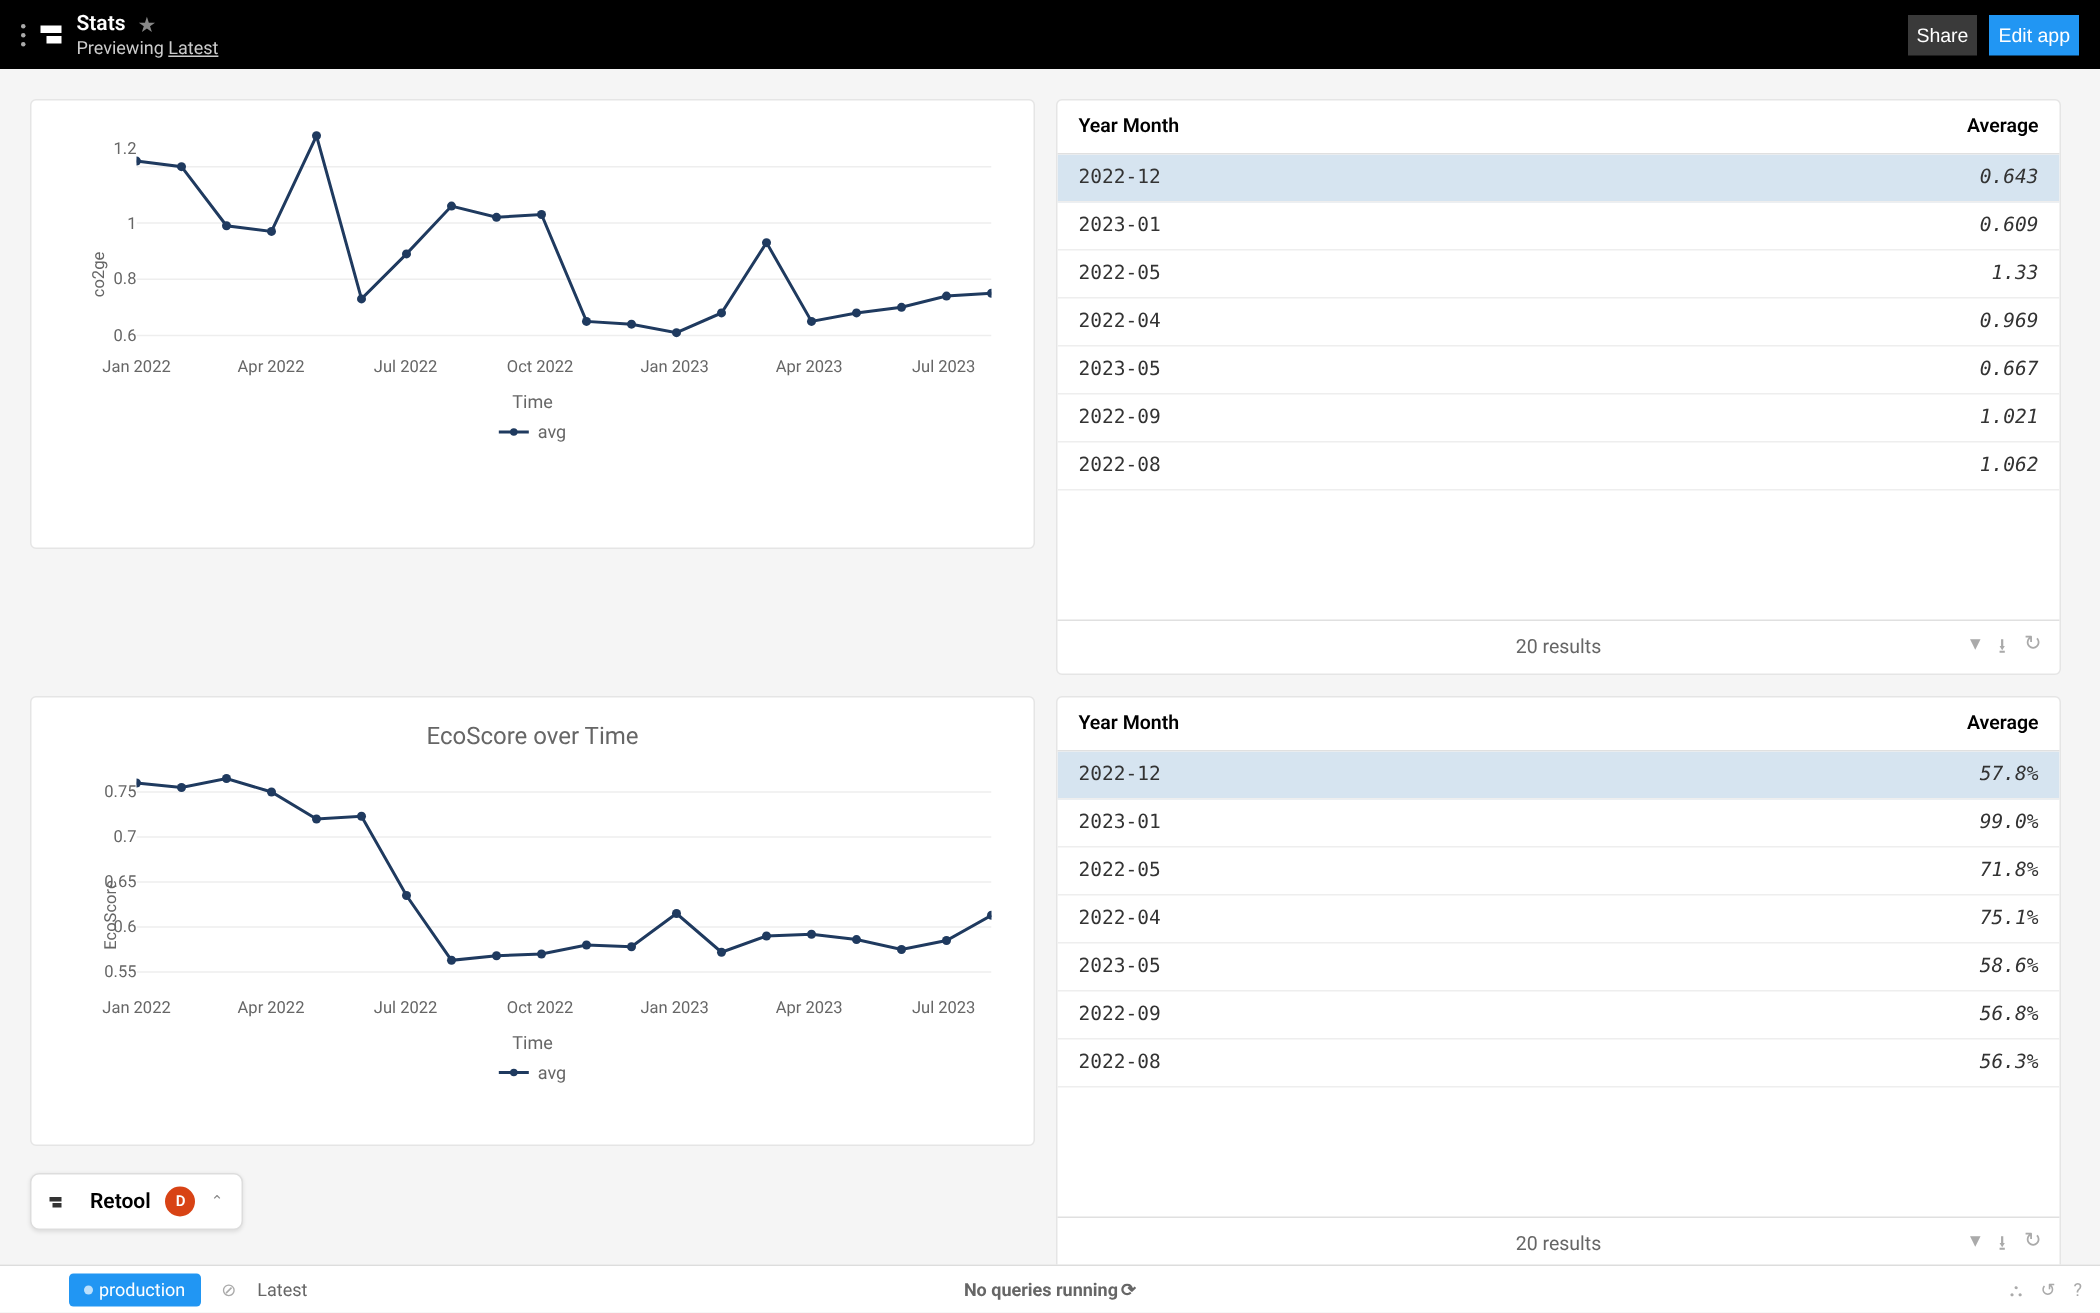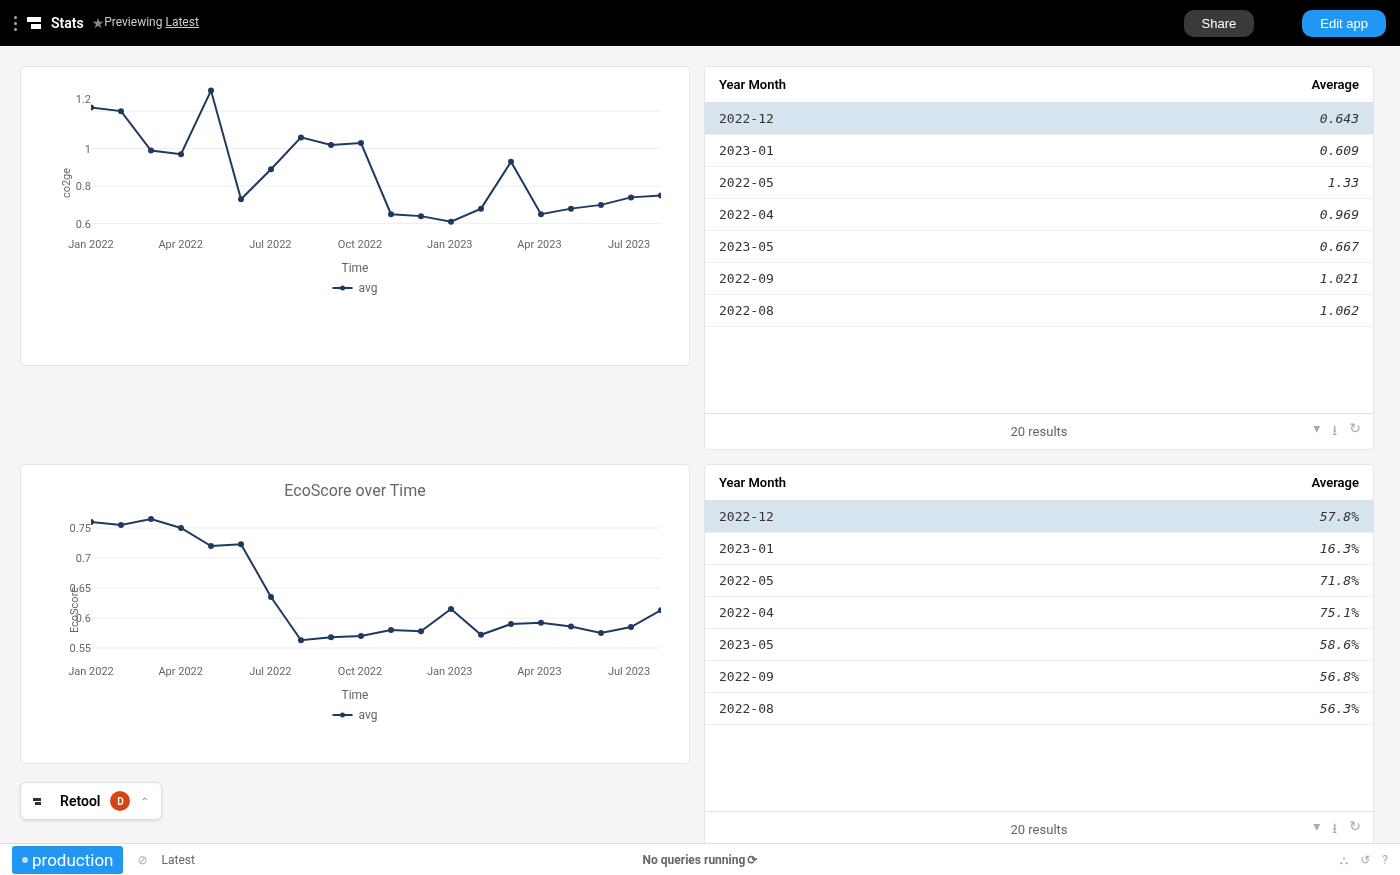--- a/index.html
+++ b/index.html
@@ -6,28 +6,28 @@
 body { font-family: -apple-system, BlinkMacSystemFont, "Segoe UI", Roboto, sans-serif; background: #f5f5f5; width: 1400px; height: 875px; overflow: hidden; position: relative; }
 
 
 .header { background: #000; color: #fff; height: 46px; display: flex; align-items: center; justify-content: space-between; padding: 0 14px; }
 .header-left { display: flex; align-items: center; gap: 10px; }
 .menu-icon { display: flex; flex-direction: column; gap: 3px; cursor: pointer; }
 .menu-icon span { width: 3px; height: 3px; background: #aaa; border-radius: 50%; }
 .logo-icon { display: flex; flex-direction: column; gap: 2px; }
 .logo-icon .bar1 { width: 14px; height: 5px; background: #fff; }
 .logo-icon .bar2 { width: 10px; height: 5px; background: #fff; margin-left: 4px; }
-.title-block { display: flex; flex-direction: row; }
+.title-block { display: flex; flex-direction: column; }
 .title-row { display: flex; align-items: center; gap: 8px; }
 .title { font-size: 14px; font-weight: 600; }
 .star-icon { color: #888; font-size: 14px; cursor: pointer; }
 .subtitle { font-size: 12px; color: #ccc; }
 .subtitle a { color: #ccc; text-decoration: underline; cursor: pointer; }
 .header-right { display: flex; gap: 8px; }
-.btn { padding: 6px 18px; border-radius: 10px; font-size: 13px; border: none; cursor: pointer; font-weight: 500; margin-left: 40px; }
+.btn { padding: 6px 6px; border-radius: 0; font-size: 13px; border: none; cursor: pointer; font-weight: 500; }
 .btn-share { background: #3a3a3a; color: #fff; }
 .btn-edit { background: #2196f3; color: #fff; }
 
 
 .content { padding: 20px; display: grid; grid-template-columns: 670px 670px; gap: 14px; }
 .panel { background: #fff; border-radius: 4px; border: 1px solid #e5e5e5; }
 
 
 .chart-panel { height: 300px; position: relative; padding: 16px 20px 10px 20px; }
 .chart-title { text-align: center; font-size: 16px; color: #666; margin-bottom: 10px; }
@@ -62,21 +62,21 @@
 .bottom-panel { position: absolute; left: 20px; bottom: 55px; background: #fff; border: 1px solid #ddd; border-radius: 6px; padding: 8px 12px; display: flex; align-items: center; gap: 10px; box-shadow: 0 1px 3px rgba(0,0,0,0.1); }
 .retool-logo { display: flex; align-items: center; gap: 19px; font-weight: 600; font-size: 14px; }
 .retool-logo-icon { display: flex; flex-direction: column; gap: 1px; }
 .retool-logo-icon span { width: 8px; height: 3px; background: #333; }
 .retool-logo-icon span:nth-child(2) { margin-left: 2px; width: 6px; }
 .avatar { width: 20px; height: 20px; border-radius: 50%; background: #d84315; color: #fff; font-size: 10px; display: flex; align-items: center; justify-content: center; font-weight: 600; }
 .chevron { color: #888; font-size: 10px; }
 
 
 .status-bar { position: absolute; bottom: 0; left: 0; right: 0; height: 32px; background: #fff; border-top: 1px solid #ddd; display: flex; align-items: center; padding: 0 12px; gap: 14px; font-size: 12px; color: #666; }
-.env-badge { background: #2196f3; color: #fff; padding: 4px 10px; border-radius: 3px; font-size: 17px; display: flex; align-items: center; gap: 4px; }
+.env-badge { background: #2196f3; color: #fff; padding: 4px 10px; border-radius: 3px; font-size: 12px; display: flex; align-items: center; gap: 4px; margin-left: 34px; }
 .env-dot { width: 6px; height: 6px; border-radius: 50%; background: rgba(255,255,255,0.7); }
 .tag-icon { color: #aaa; }
 .status-center { position: absolute; left: 50%; transform: translateX(-50%); display: flex; align-items: center; gap: 2px; font-weight: bold; }
 .status-right { margin-left: auto; display: flex; gap: 12px; }
 .status-right span { color: #aaa; cursor: pointer; }
 </style>
 </head>
 <body>
 
 <div class="header">
@@ -267,21 +267,21 @@
       <span>Year Month</span>
       <span>Average</span>
     </div>
     <div class="table-body" id="tbody1">
         <div class="table-row selected">
           <span class="col1">2022-12</span>
           <span class="col2">57.8%</span>
         </div>
         <div class="table-row">
           <span class="col1">2023-01</span>
-          <span class="col2">16.3%</span>
+          <span class="col2">99.0%</span>
         </div>
         <div class="table-row">
           <span class="col1">2022-05</span>
           <span class="col2">71.8%</span>
         </div>
         <div class="table-row">
           <span class="col1">2022-04</span>
           <span class="col2">75.1%</span>
         </div>
         <div class="table-row">

